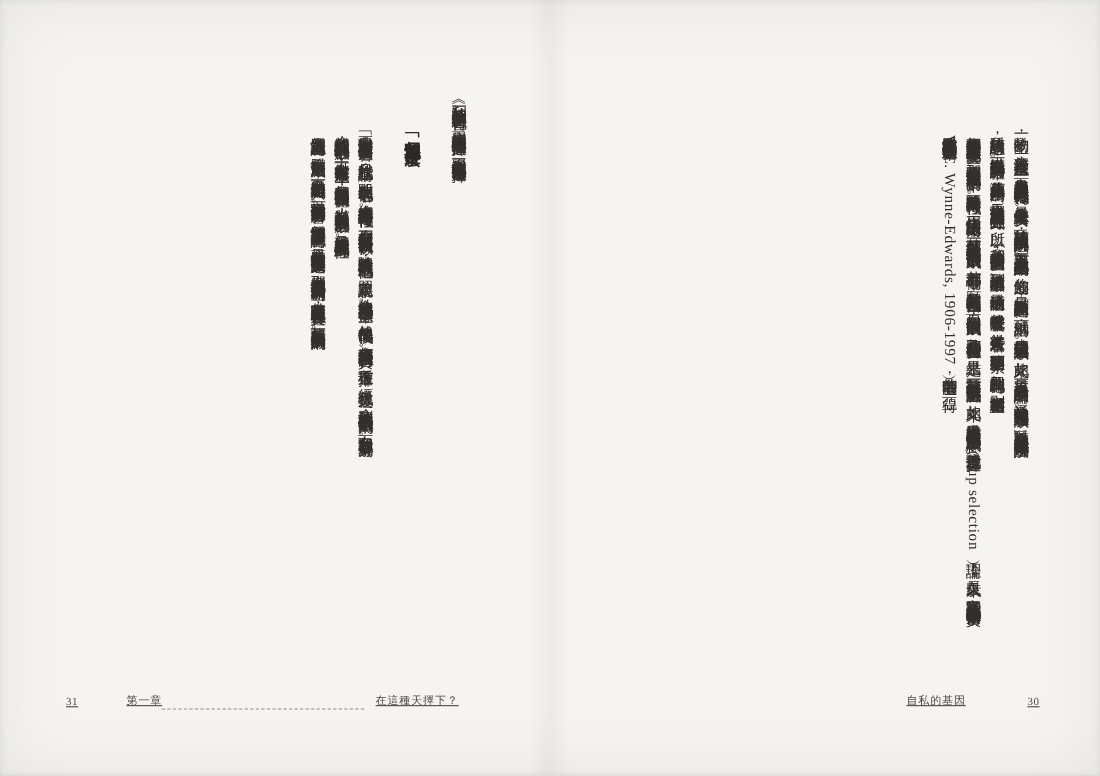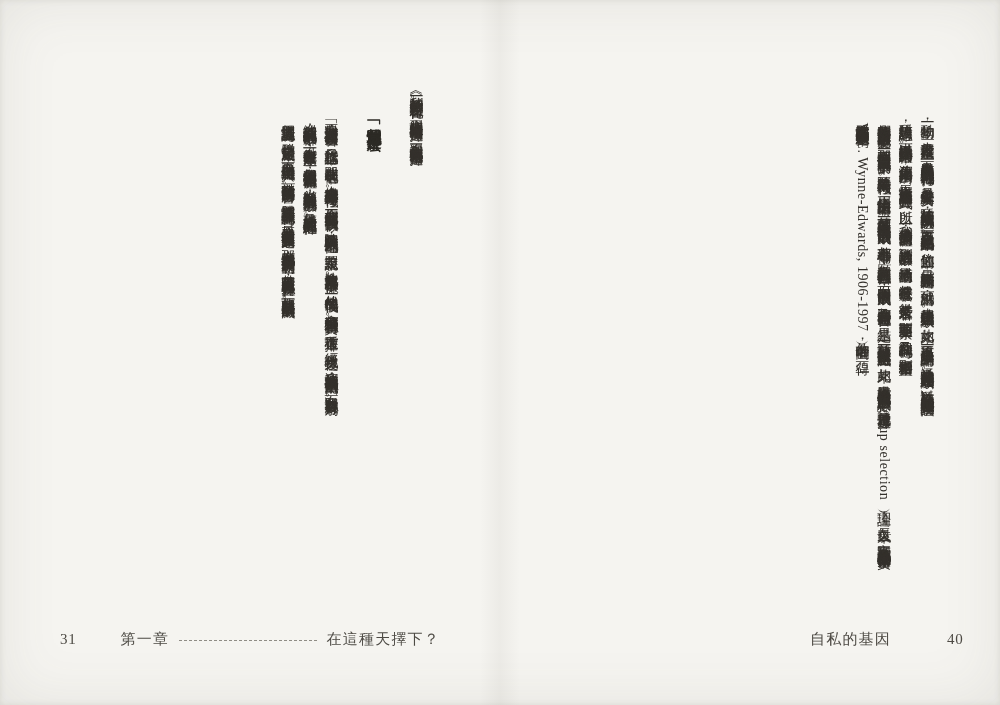--- a/index.html
+++ b/index.html
@@ -40,34 +40,35 @@
     margin:0 20px;           
     padding-top:30px;        
     font-size:15px;
     font-weight:bold;
     text-indent:0;
     letter-spacing:0.08em;
     color:#2c2a25;
   }
   .footer{
     position:absolute;top:630px;
-    font-size:15px;color:#4d4a44;
-    display:flex;align-items:center;white-space:nowrap;
+    font-size:10px;color:#4d4a44;
+    display:flex;align-items:flex-end;white-space:nowrap;
     letter-spacing:0.08em;
+    text-decoration:underline;
   }
   .footer-left{left:60px;width:380px;}
   .footer-left .pgnum{margin-right:44px;letter-spacing:0.05em;}
-  .footer-left .chapter{margin-right:10px;}
+  .footer-left .chapter{margin-right:0;}
   .leader{
     display:inline-block;width:184px;height:0;
     border-top:1px dashed #8f8c85;
     margin-right:10px;
     transform:translateY(1px);
   }
-  .footer-right{left:310px;}
+  .footer-right{left:324px;}
   .footer-right .pgnum{margin-left:56px;letter-spacing:0.05em;}
 </style>
 </head>
 <body>
 
 <div class="scan">
 
   <div class="page page-left">
     <div class="vtext">
       <p class="no-indent">利的《社會契約》一書則將它普及化。與這相反的理論通常通稱「個體選擇」，不過我個人較喜歡稱它為「基因選擇」。</p>
@@ -88,17 +89,17 @@
 
   <div class="page page-right">
     <div class="vtext">
       <p>動物的一生，大部分是投資在生殖上；而且在自然界中觀察到的大部分利他犧牲行為，是發生在父母給與子女。「種族的延續」是生殖的婉轉說法，而且不可否認的也是生殖的結果。你知道的，只需一點稍微誇張的邏輯，就可歸納出：生殖的功用就是延續種族。如此一來，這只不過是更進一步錯誤的結論：通常動物如此做只是想延續種族。以「種族」為出發點的利他主義者就採納了這種說法。</p>
       <p>這種錯誤的思維，也可以概括在達爾文的術語裡。演化是藉由天擇來作用的，天擇是指「最適應者」與眾不同的生存方式。所以，我們會一步步從最適應的個體，談到最適應的族群、最適應的物種，然後還有什麼呢？從某些角度來看，這問題並不頂要緊，但在論及利他時，則顯得相當重要。</p>
       <p>假如某物種要在達爾文所謂的生存競爭中比賽，那個物種的每一個體就得視同一局棋賽中的卒子，隨時要準備為大局犧牲。用更恰當的說法來比喻：某個群體（可以是一個物種或一個物種內的族群）的個別成員，若都有心理準備，願意為整體的福利犧牲自己，而另一個團體中的個別成員，都將自己的利益擺在首位；結果是，前一種群體可能較後一群體不容易滅絕。如此一來，這世界將由全擁有自我犧牲的個體的族群所組成。這就是「群體選擇」（group selection）理論！長久以來，它一直被不熟悉演化論細節的生物學家當作事實。</p>
       <p>群體選擇在英國動物學家韋恩愛德華（V. C. Wynne-Edwards, 1906-1997）的名著中問世，亞得</p>
     </div>
     <div class="footer footer-right">
       <span class="book-title">自私的基因</span>
-      <span class="pgnum">40</span>
+      <span class="pgnum">30</span>
     </div>
   </div>
 
 </div>
 
 </body></html>

